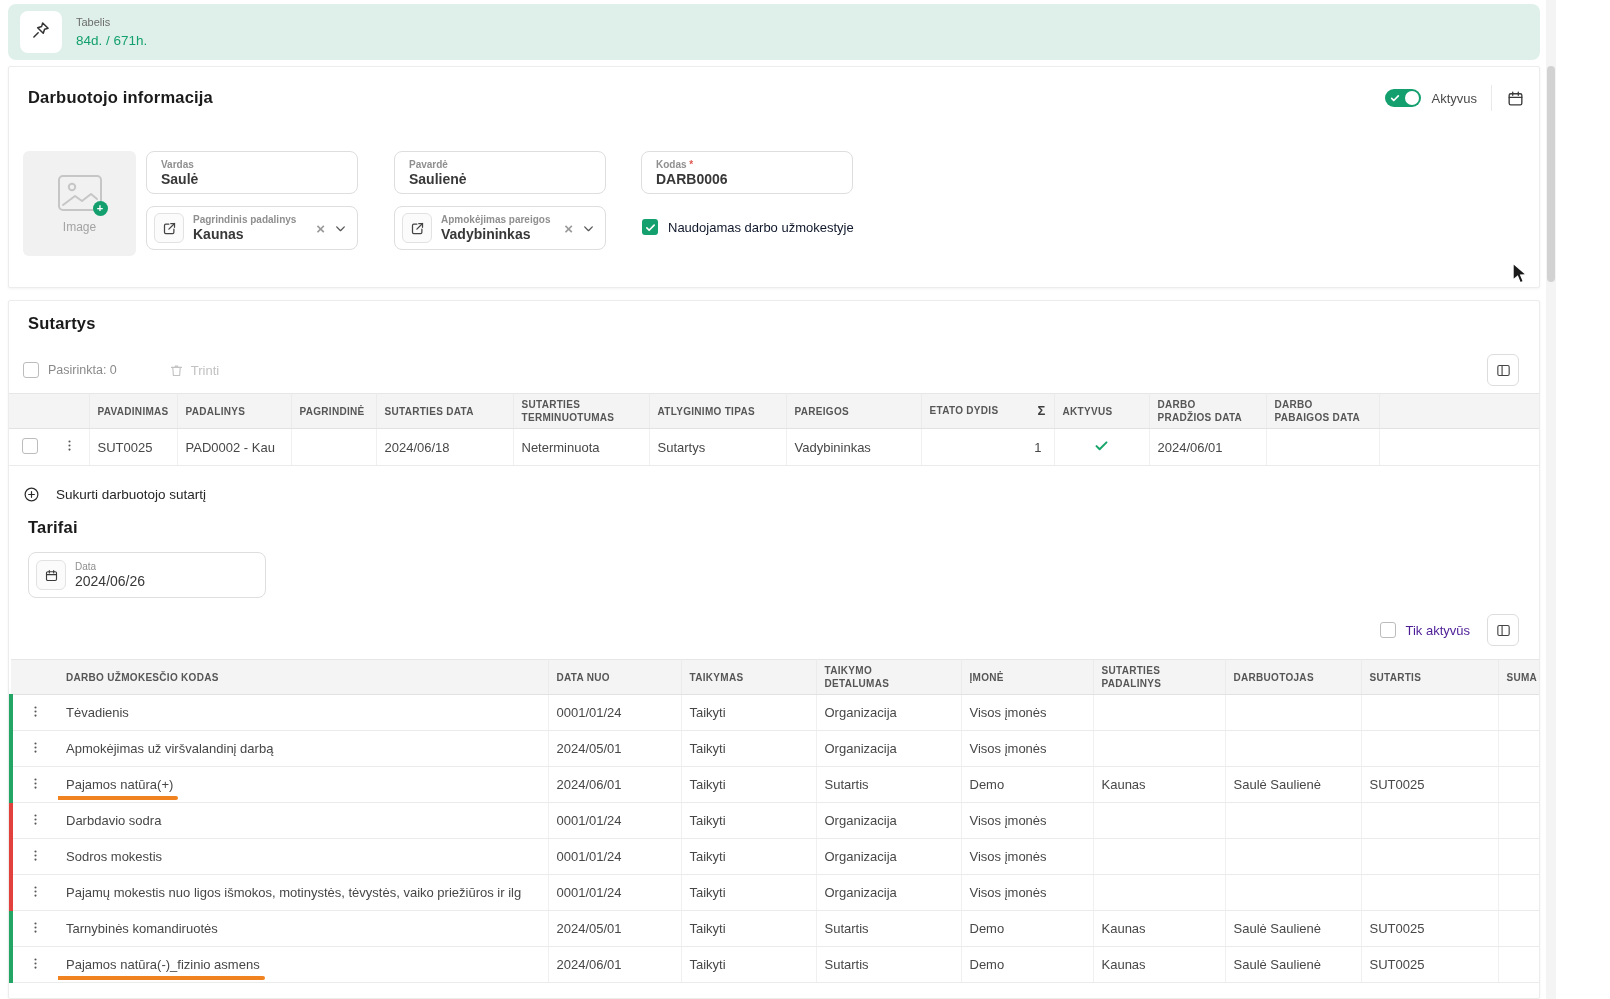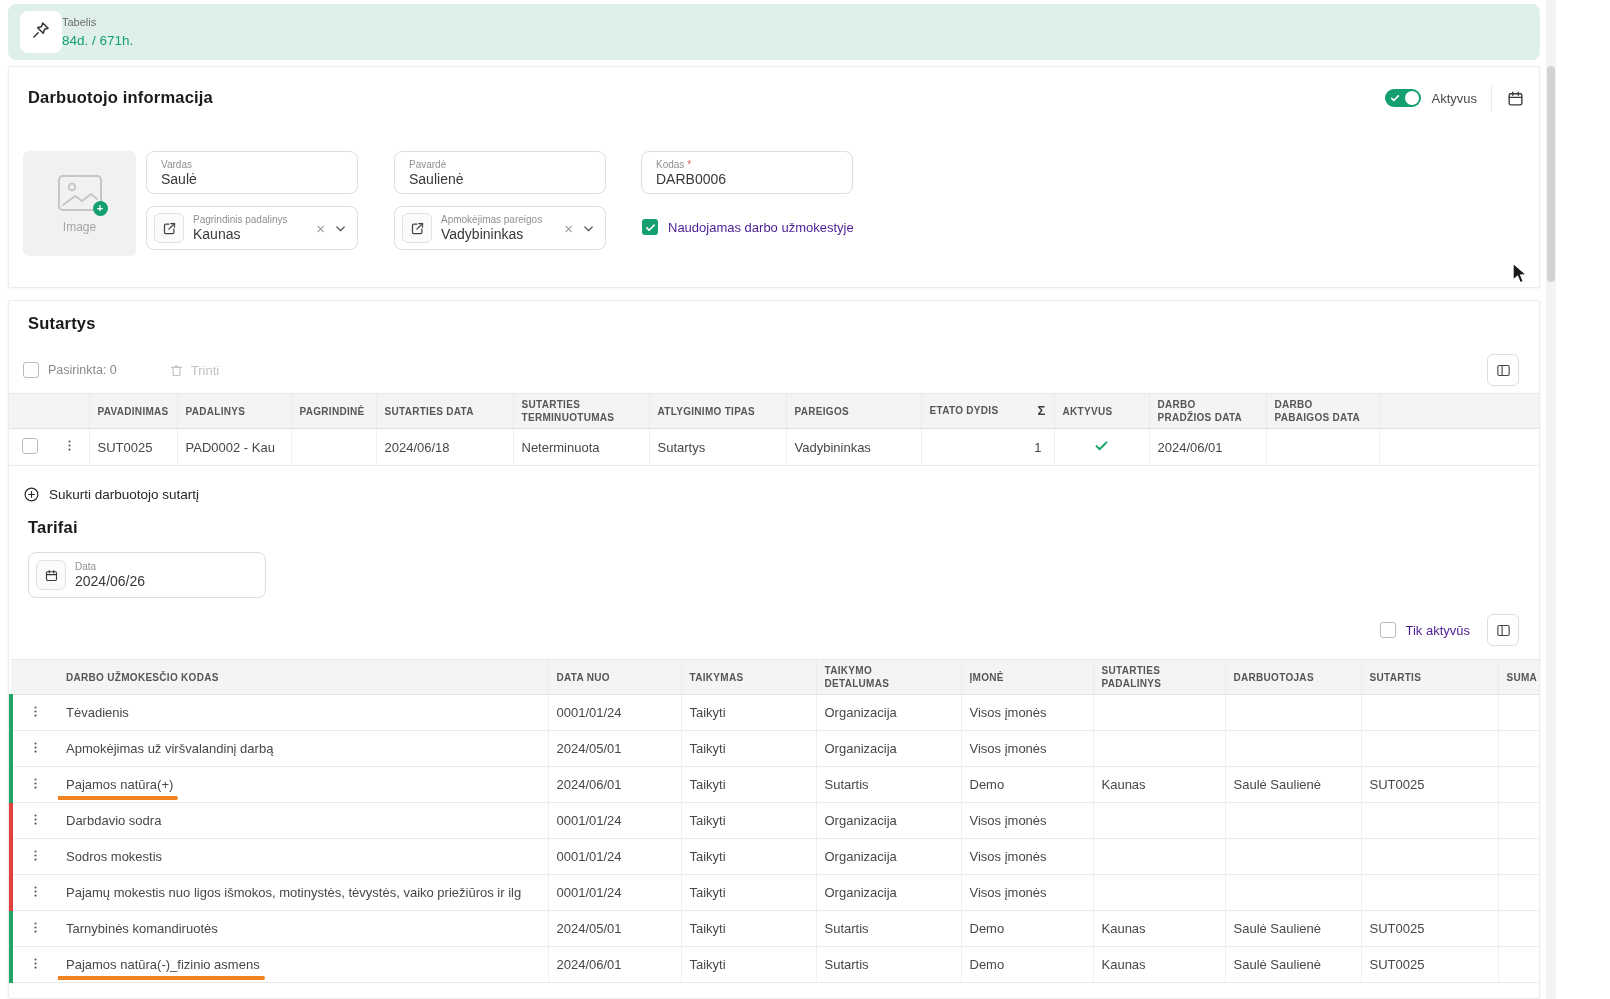--- a/index.html
+++ b/index.html
@@ -16,21 +16,21 @@
     --row-green: #23a566;
     --row-red: #e2403c;
     --underline: #f0821f;
     --topbar-bg: #def0e9;
   }
   .app { position: absolute; left: 8px; top: 4px; width: 1532px; }
 
   
   .topbar {
     height: 56px; background: var(--topbar-bg, #def0e9); border-radius: 8px;
-    display: flex; align-items: center; padding: 0 12px; 
+    display: flex; align-items: center; padding: 0 12px; gap: 14px;
   }
   .topbar-iconbox {
     width: 42px; height: 42px; background: #fff; border-radius: 8px;
     display: flex; align-items: center; justify-content: center; cursor: pointer;
   }
   .topbar-label { font-size: 11px; color: #6b6b6b; display: block; margin-bottom: 3px; }
   .topbar-value { font-size: 13.5px; color: var(--accent, #14a06e); font-weight: 500; }
 
   
   .card { background: #fff; border: 1px solid #ececec; box-shadow: 0 1px 3px rgba(0,0,0,.05); border-radius: 2px; }
@@ -57,21 +57,21 @@
   .photo-ic { position: relative; width: 46px; height: 38px; }
   .photo-badge {
     position: absolute; right: -5px; bottom: -4px; width: 15px; height: 15px; border-radius: 50%;
     background: var(--accent, #14a06e); color: #fff; font-size: 11px; line-height: 15px; text-align: center; font-weight: 700;
   }
   .photo-text { font-size: 12px; color: #a3a3a3; }
 
   
   .field {
     position: absolute; height: 43px; width: 212px; border: 1px solid #dedede; border-radius: 8px;
-    background: #fff; display: flex; align-items: center; padding: 0 10px 0 14px; cursor: text;
+    background: #fff; display: flex; align-items: center; padding: 0 10px 0 14px; cursor: text; font-weight: bold;
   }
   .field.select { padding-left: 7px; cursor: pointer; }
   .stack { display: flex; flex-direction: column; gap: 1px; min-width: 0; }
   .flabel { font-size: 10px; color: #8f8f8f; white-space: nowrap; }
   .fvalue { font-size: 14px; color: #383838; white-space: nowrap; overflow: hidden; }
   .req { color: #e0574f; }
   .mini-iconbox {
     flex: 0 0 auto; width: 30px; height: 30px; border: 1px solid #e2e2e2; background: #fbfbfb;
     border-radius: 6px; display: flex; align-items: center; justify-content: center; margin-right: 9px; cursor: pointer;
   }
@@ -86,21 +86,21 @@
 
   .payroll { position: absolute; left: 633px; top: 152px; display: flex; align-items: center; }
   .cb-checked {
     width: 16px; height: 16px; border-radius: 3px; background: var(--accent, #14a06e);
     display: inline-flex; align-items: center; justify-content: center; cursor: pointer;
   }
   .cb {
     width: 16px; height: 16px; border-radius: 3px; border: 1.5px solid #bcbcbc; background: #fff;
     display: inline-block; cursor: pointer;
   }
-  .payroll-label { font-size: 13px; color: #4c1d95; margin-left: 10px; }
+  .payroll-label { font-size: 13px; color: #0f172a; margin-left: 10px; }
 
   
   .lc-title-1 { margin: 13px 0 0 19px; }
   .toolbar { margin-top: 21px; height: 32px; display: flex; align-items: center; padding: 0 20px 0 14px; }
   .muted { font-size: 12.5px; color: #8a8a8a; margin-left: 9px; }
   .delete-btn { display: inline-flex; align-items: center; gap: 7px; margin-left: 52px; color: #c2c2c2; font-size: 13px; cursor: pointer; }
   .spacer { flex: 1; }
   .icon-btn {
     width: 32px; height: 32px; border: 1px solid #ddd; border-radius: 6px; background: #fff;
     display: inline-flex; align-items: center; justify-content: center; cursor: pointer;
@@ -122,21 +122,21 @@
   .contracts-tbl th { height: 31px; }
   .contracts-tbl td { height: 37px; }
   .center { text-align: center; }
   .right { text-align: right; padding-right: 12px; }
   .th-flex { }
   .th-flex .thf { display: flex; align-items: center; justify-content: space-between; }
   .sigma { font-size: 13px; font-weight: 700; color: #3e3e3e; }
   .th-narrow span.w { display: inline-block; }
   .kebab { cursor: pointer; display: inline-flex; }
 
-  .create-link { margin: 20px 0 0 14px; display: inline-flex; align-items: center; gap: 9px; font-size: 13.5px; color: #262626; cursor: pointer; }
+  .create-link { margin: 20px 0 0 14px; display: inline-flex; align-items: center; gap: 16px; font-size: 13.5px; color: #262626; cursor: pointer; }
 
   .lc-title-2 { margin: 11px 0 0 19px; }
   .datebox {
     margin: 15px 16px 0 19px; width: 238px; height: 46px; border: 1px solid #dedede; border-radius: 8px;
     display: flex; align-items: center; padding: 0 10px 0 7px; cursor: pointer;
   }
   .toolbar2 { margin-top: 16px; height: 32px; display: flex; align-items: center; justify-content: flex-end; gap: 9px; padding-right: 20px; }
   .toolbar2 .lbl { font-size: 13px; color: #4c1d95; margin-right: 8px; }
 
   .tariffs-tbl { margin-top: 13px; }

